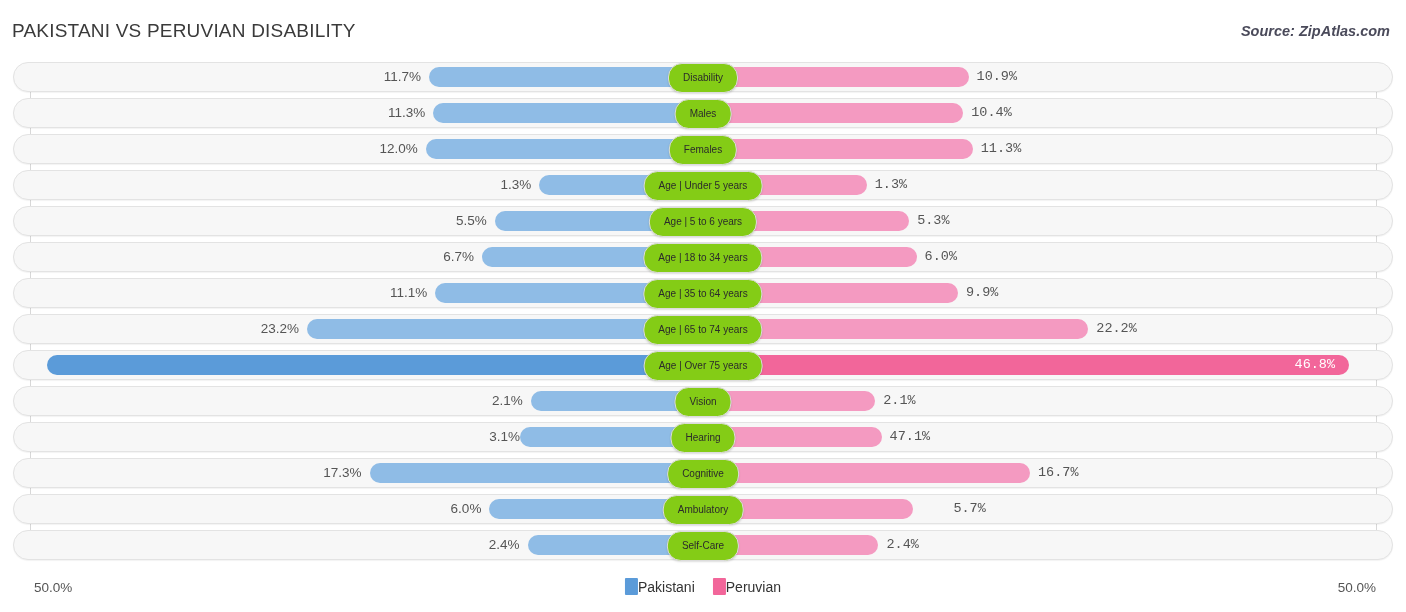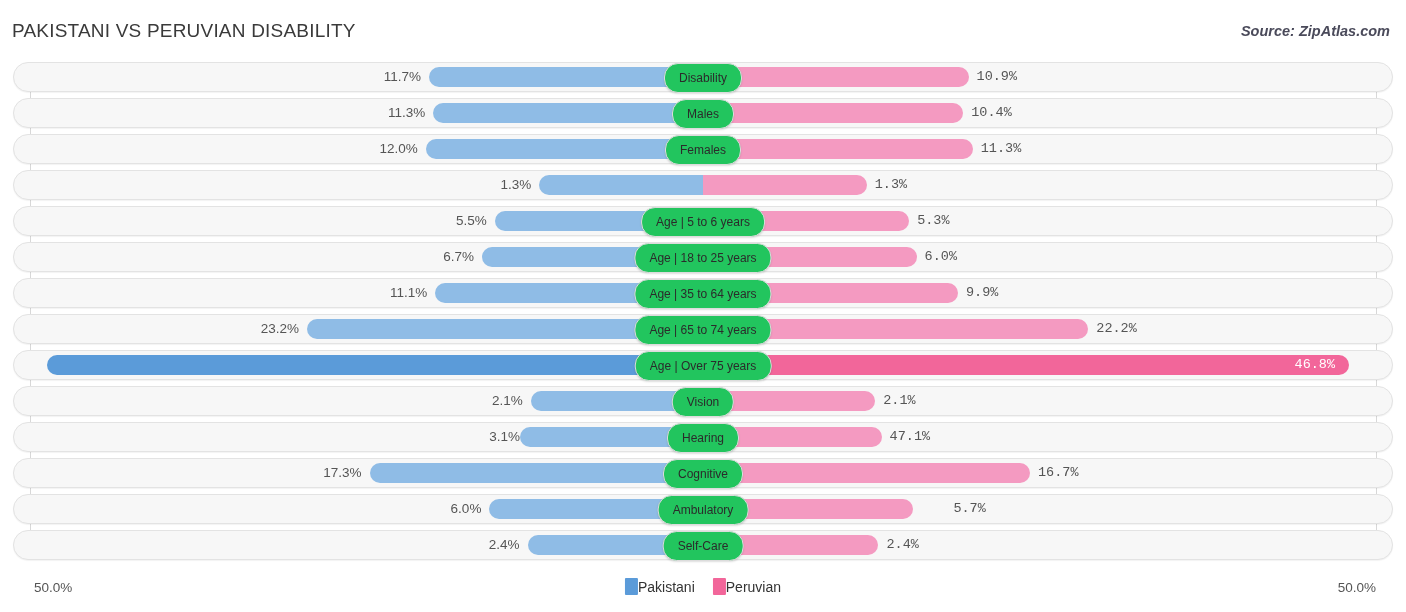--- a/index.html
+++ b/index.html
@@ -122,25 +122,25 @@
   }
 
   
   .cat-pill {
     position: absolute;
     top: 1px;
     height: 28px;
     line-height: 28px;
     left: 50%;
     transform: translateX(-50%);
-    background: #22c55e;
+    background: #84cc16;
     border: 1px solid #dcdcdc;
     border-radius: 14px;
     padding: 0 14px;
-    font-size: 12px;
+    font-size: 10px;
     color: #2b2b2b;
     white-space: nowrap;
     box-shadow: 0 1px 2px rgba(0,0,0,.13);
     z-index: 5;
     text-align: center;
   }
 
   
   .footer {
     position: absolute;
@@ -215,36 +215,37 @@
         <div class="val left" style="left: 341.8px; width: 76px;">12.0%</div>
         <div class="val right" style="left: 980.78px;">11.3%</div>
         <div class="cat-pill">Females</div>
       </div>
       <div class="row">
         <div class="row-track"></div>
         <div class="bar left" style="left: 539.22px; width: 163.78px;"></div>
         <div class="bar right" style="left: 703px; width: 163.78px;"></div>
         <div class="val left" style="left: 455.22px; width: 76px;">1.3%</div>
         <div class="val right" style="left: 874.78px;">1.3%</div>
+        <div class="cat-pill">Age | Under 5 years</div>
       </div>
       <div class="row">
         <div class="row-track"></div>
         <div class="bar left" style="left: 494.7px; width: 208.3px;"></div>
         <div class="bar right" style="left: 703px; width: 206.18px;"></div>
         <div class="val left" style="left: 410.7px; width: 76px;">5.5%</div>
         <div class="val right" style="left: 917.18px;">5.3%</div>
         <div class="cat-pill">Age | 5 to 6 years</div>
       </div>
       <div class="row">
         <div class="row-track"></div>
         <div class="bar left" style="left: 481.98px; width: 221.02px;"></div>
         <div class="bar right" style="left: 703px; width: 213.6px;"></div>
         <div class="val left" style="left: 397.98px; width: 76px;">6.7%</div>
         <div class="val right" style="left: 924.6px;">6.0%</div>
-        <div class="cat-pill">Age | 18 to 25 years</div>
+        <div class="cat-pill">Age | 18 to 34 years</div>
       </div>
       <div class="row">
         <div class="row-track"></div>
         <div class="bar left" style="left: 435.34px; width: 267.66px;"></div>
         <div class="bar right" style="left: 703px; width: 254.94px;"></div>
         <div class="val left" style="left: 351.34px; width: 76px;">11.1%</div>
         <div class="val right" style="left: 965.94px;">9.9%</div>
         <div class="cat-pill">Age | 35 to 64 years</div>
       </div>
       <div class="row">

